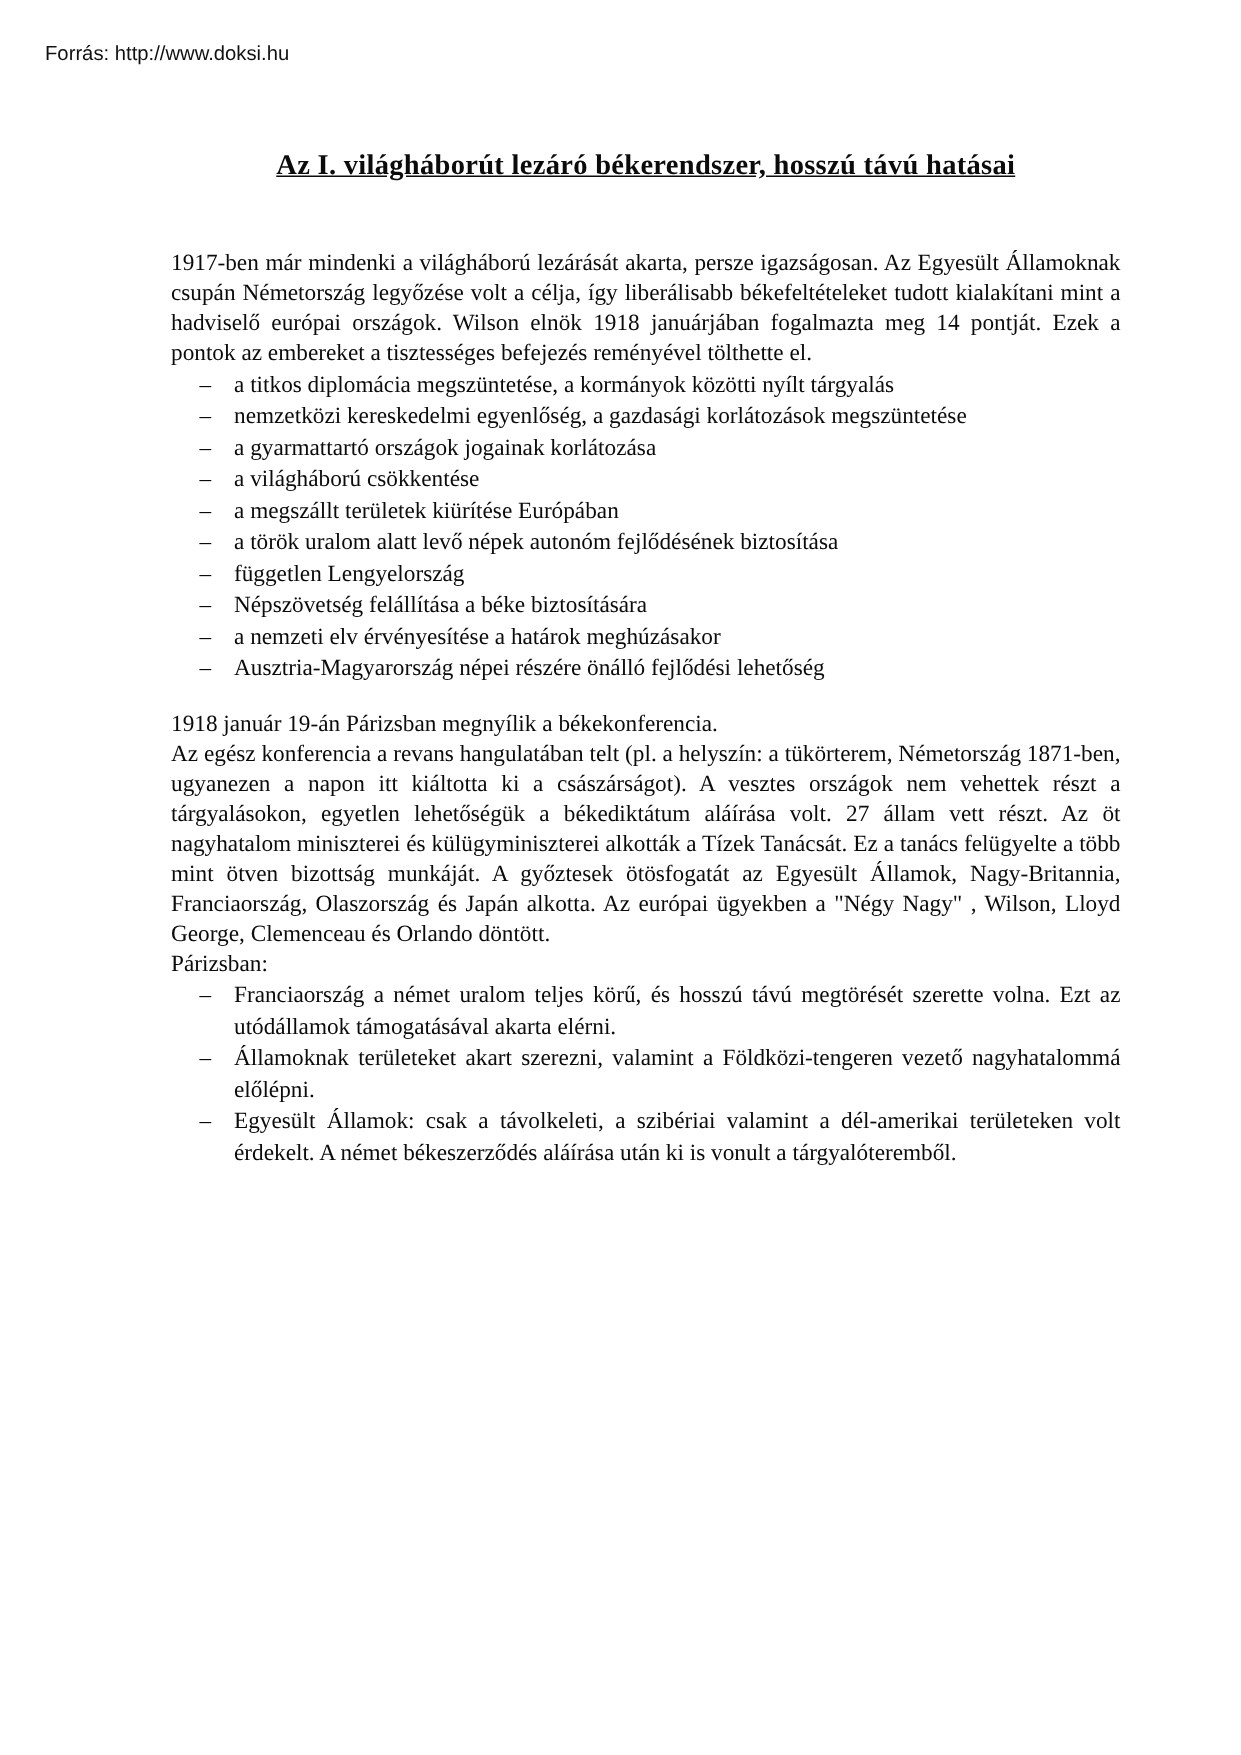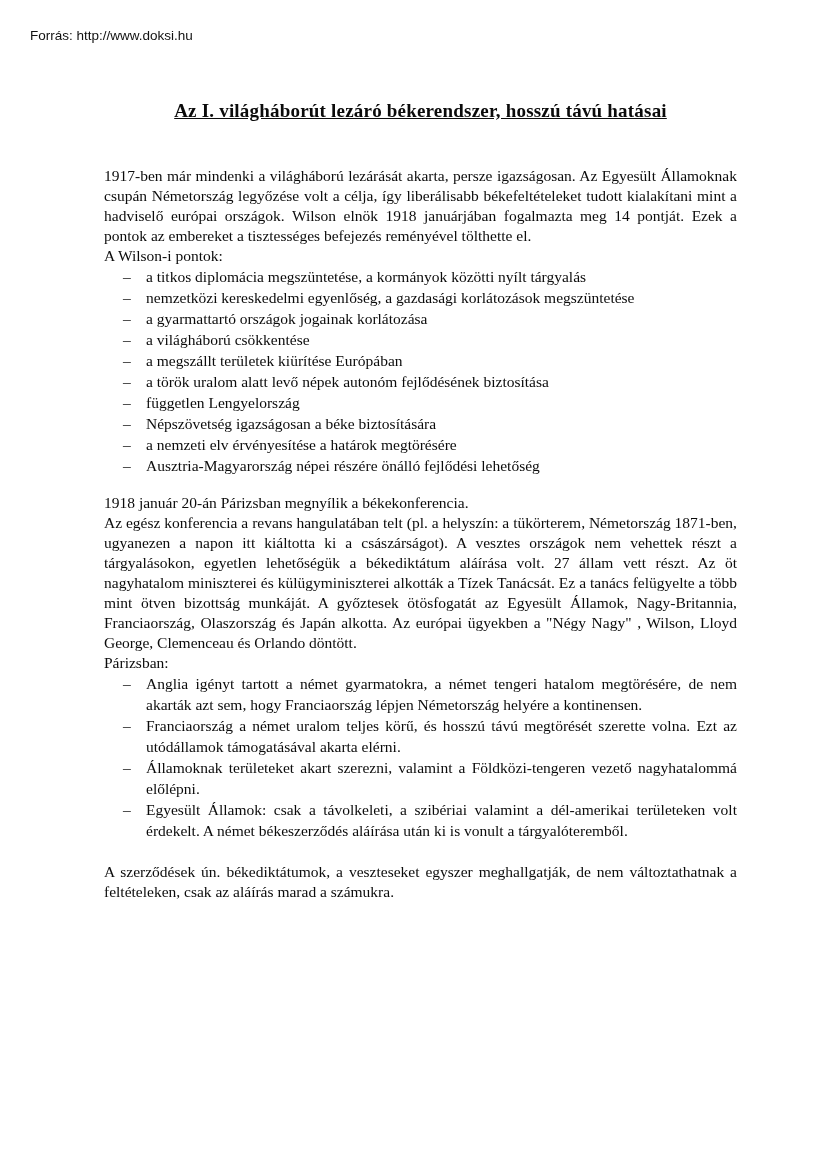--- a/index.html
+++ b/index.html
@@ -16,21 +16,21 @@
     position: absolute;
     top: 28px;
     left: 30px;
     font-family: "Liberation Sans", sans-serif;
     font-size: 13.5px;
     color: #111111;
   }
   .content {
     position: absolute;
     top: 100px;
-    left: 104px;
+    left: 114px;
     width: 633px;
   }
   .title {
     font-size: 19px;
     font-weight: bold;
     text-align: center;
     text-decoration: underline;
     margin: 0 0 44px 0;
     letter-spacing: 0.2px;
   }
@@ -68,48 +68,45 @@
 <div class="page">
 
   <div class="source">Forrás: http://www.doksi.hu</div>
 
   <div class="content">
 
     <h1 class="title">Az I. világháborút lezáró békerendszer, hosszú távú hatásai</h1>
 
     <p>1917-ben már mindenki a világháború lezárását akarta, persze igazságosan. Az Egyesült Államoknak csupán Németország legyőzése volt a célja, így liberálisabb békefeltételeket tudott kialakítani mint a hadviselő európai országok. Wilson elnök 1918 januárjában fogalmazta meg 14 pontját. Ezek a pontok az embereket a tisztességes befejezés reményével tölthette el.</p>
 
-    <p class="plain">A Wilson-i pontok:</p>
 
     <ul class="dash-list">
       <li>a titkos diplomácia megszüntetése, a kormányok közötti nyílt tárgyalás</li>
       <li>nemzetközi kereskedelmi egyenlőség, a gazdasági korlátozások megszüntetése</li>
       <li>a gyarmattartó országok jogainak korlátozása</li>
       <li>a világháború csökkentése</li>
       <li>a megszállt területek kiürítése Európában</li>
       <li>a török uralom alatt levő népek autonóm fejlődésének biztosítása</li>
       <li>független Lengyelország</li>
-      <li>Népszövetség igazságosan a béke biztosítására</li>
-      <li>a nemzeti elv érvényesítése a határok megtörésére</li>
+      <li>Népszövetség felállítása a béke biztosítására</li>
+      <li>a nemzeti elv érvényesítése a határok meghúzásakor</li>
       <li>Ausztria-Magyarország népei részére önálló fejlődési lehetőség</li>
     </ul>
 
     <div class="gap-small"></div>
 
-    <p class="plain">1918 január 20-án Párizsban megnyílik a békekonferencia.</p>
+    <p class="plain">1918 január 19-án Párizsban megnyílik a békekonferencia.</p>
 
     <p>Az egész konferencia a revans hangulatában telt (pl. a helyszín: a tükörterem, Németország 1871-ben, ugyanezen a napon itt kiáltotta ki a császárságot). A vesztes országok nem vehettek részt a tárgyalásokon, egyetlen lehetőségük a békediktátum aláírása volt. 27 állam vett részt. Az öt nagyhatalom miniszterei és külügyminiszterei alkották a Tízek Tanácsát. Ez a tanács felügyelte a több mint ötven bizottság munkáját. A győztesek ötösfogatát az Egyesült Államok, Nagy-Britannia, Franciaország, Olaszország és Japán alkotta. Az európai ügyekben a "Négy Nagy" , Wilson, Lloyd George, Clemenceau és Orlando döntött.</p>
 
     <p class="plain">Párizsban:</p>
 
     <ul class="dash-list">
-      <li>Anglia igényt tartott a német gyarmatokra, a német tengeri hatalom megtörésére, de nem akarták azt sem, hogy Franciaország lépjen Németország helyére a kontinensen.</li>
       <li>Franciaország a német uralom teljes körű, és hosszú távú megtörését szerette volna. Ezt az utódállamok támogatásával akarta elérni.</li>
       <li>Államoknak területeket akart szerezni, valamint a Földközi-tengeren vezető nagyhatalommá előlépni.</li>
       <li>Egyesült Államok: csak a távolkeleti, a szibériai valamint a dél-amerikai területeken volt érdekelt. A német békeszerződés aláírása után ki is vonult a tárgyalóteremből.</li>
     </ul>
 
     <div class="gap-para"></div>
 
-    <p>A szerződések ún. békediktátumok, a veszteseket egyszer meghallgatják, de nem változtathatnak a feltételeken, csak az aláírás marad a számukra.</p>
 
   </div>
 </div>
 
 </body></html>

